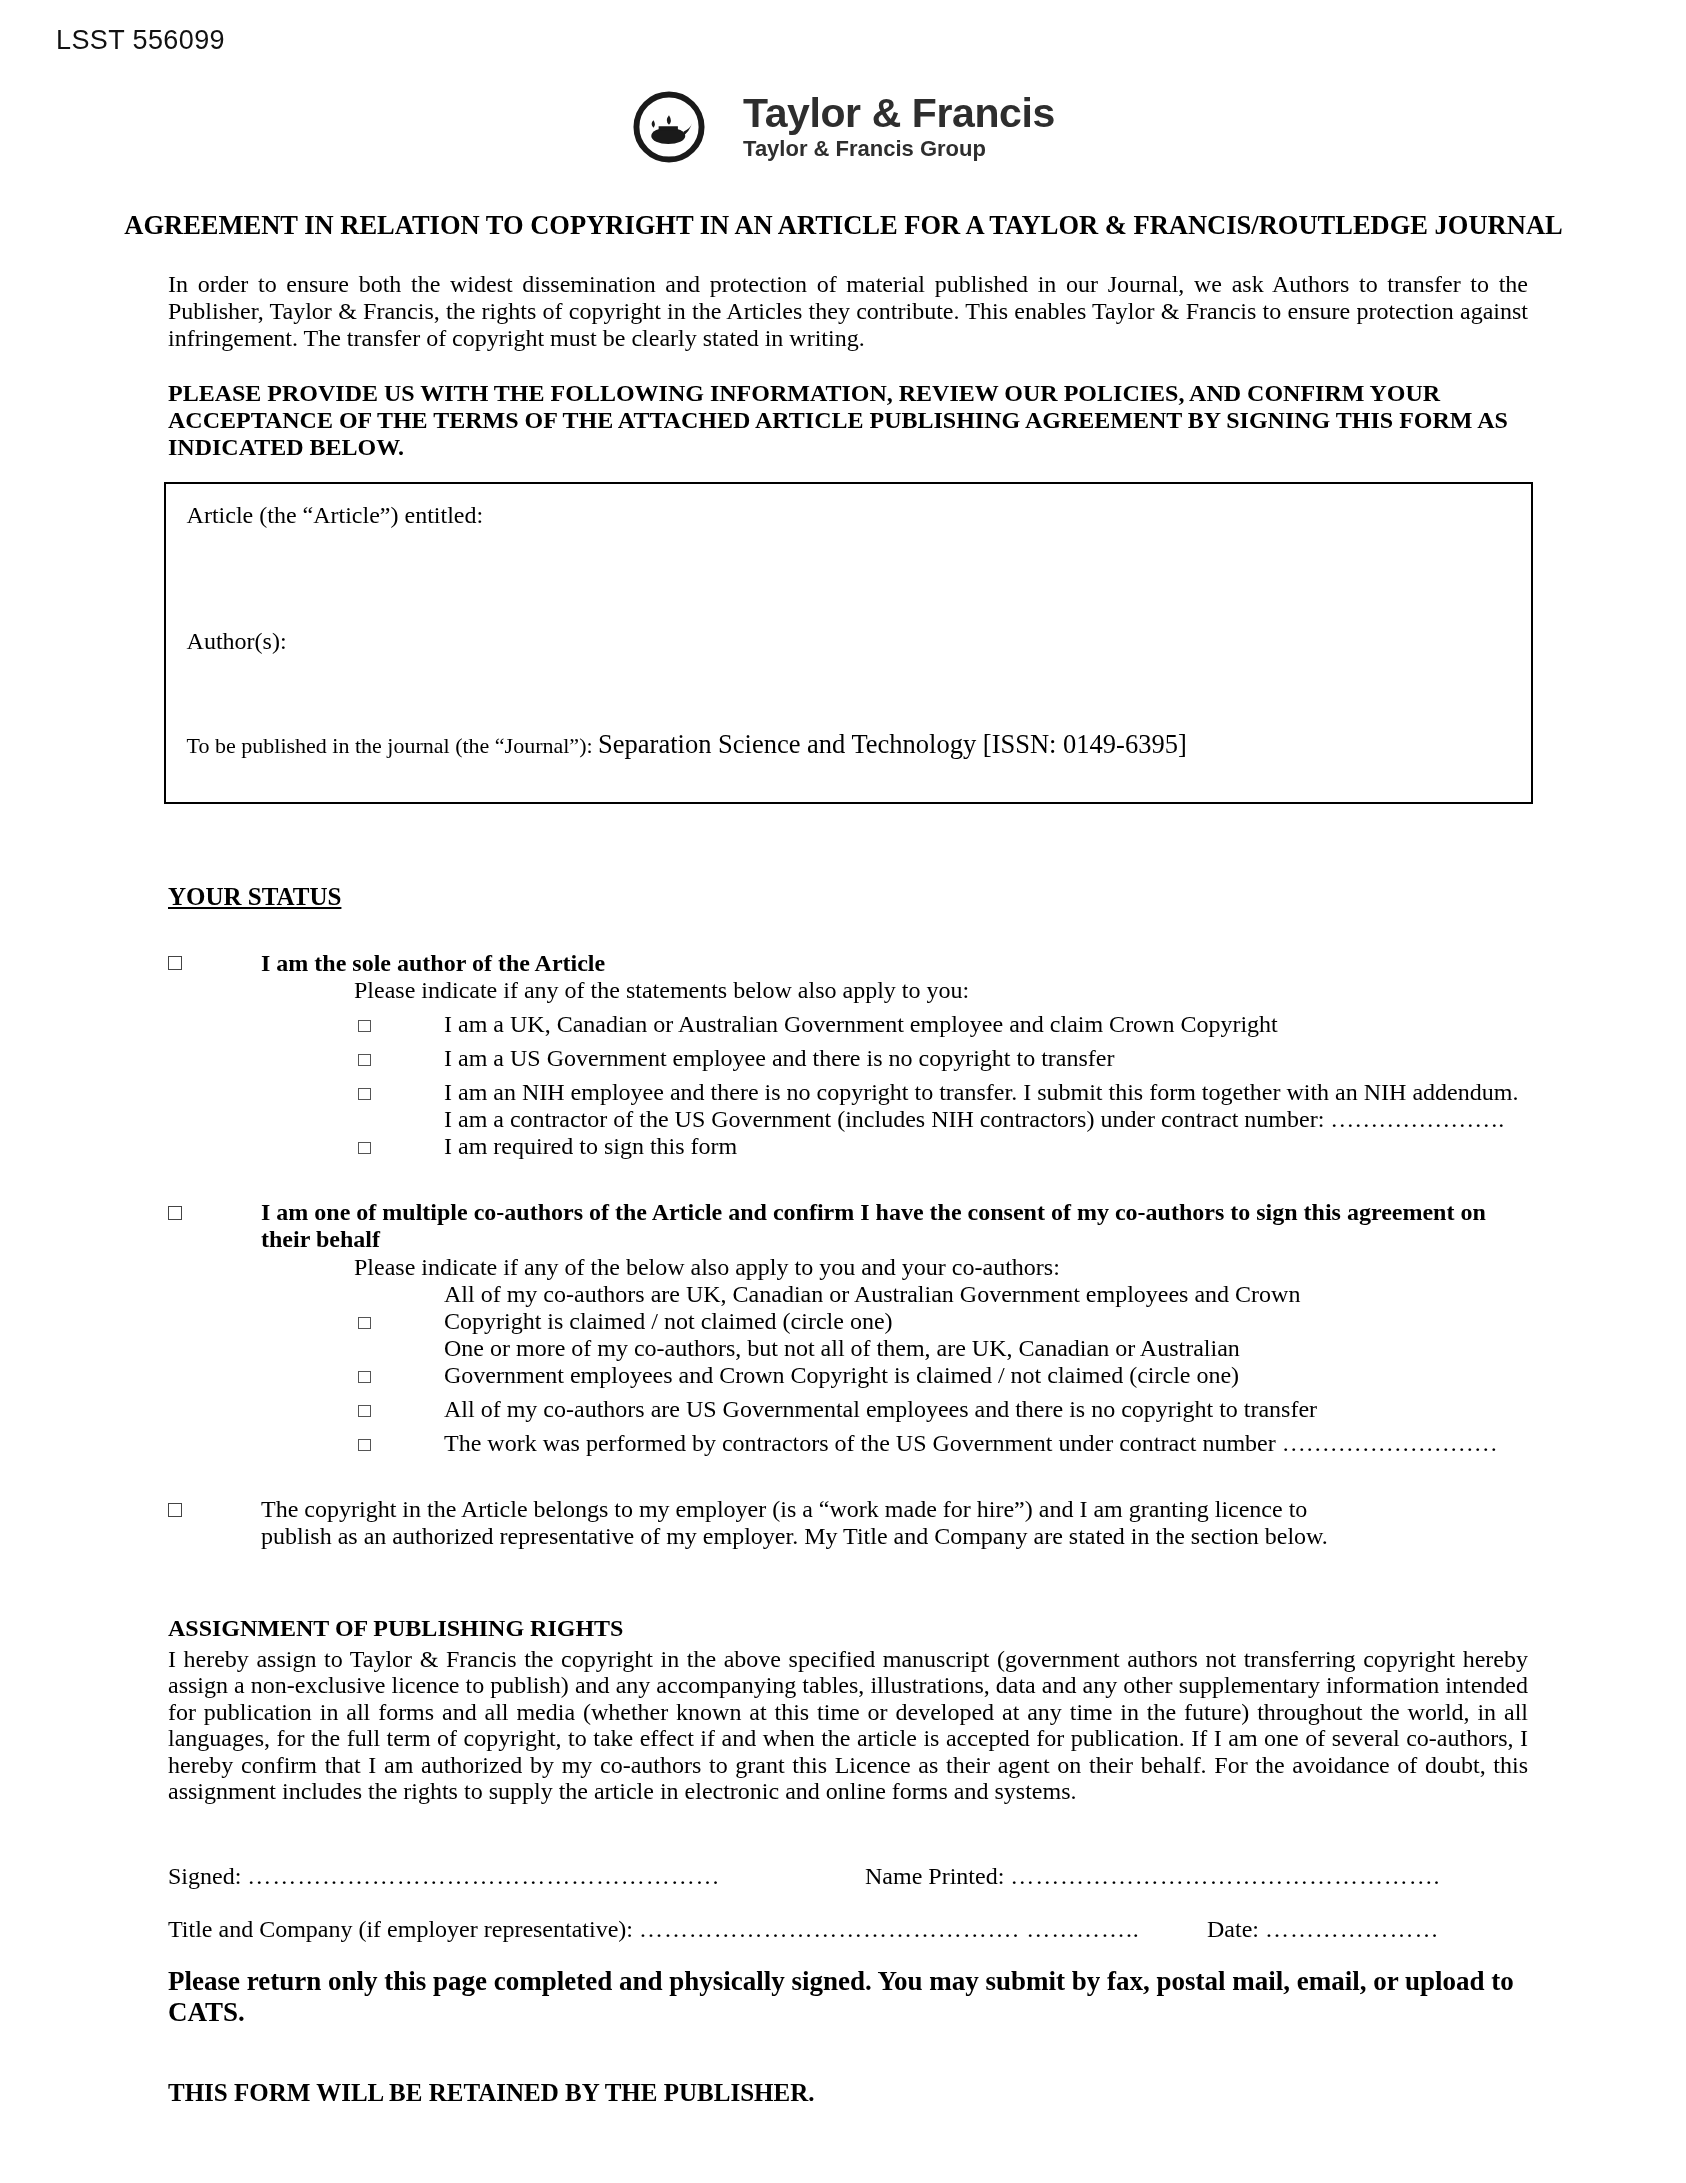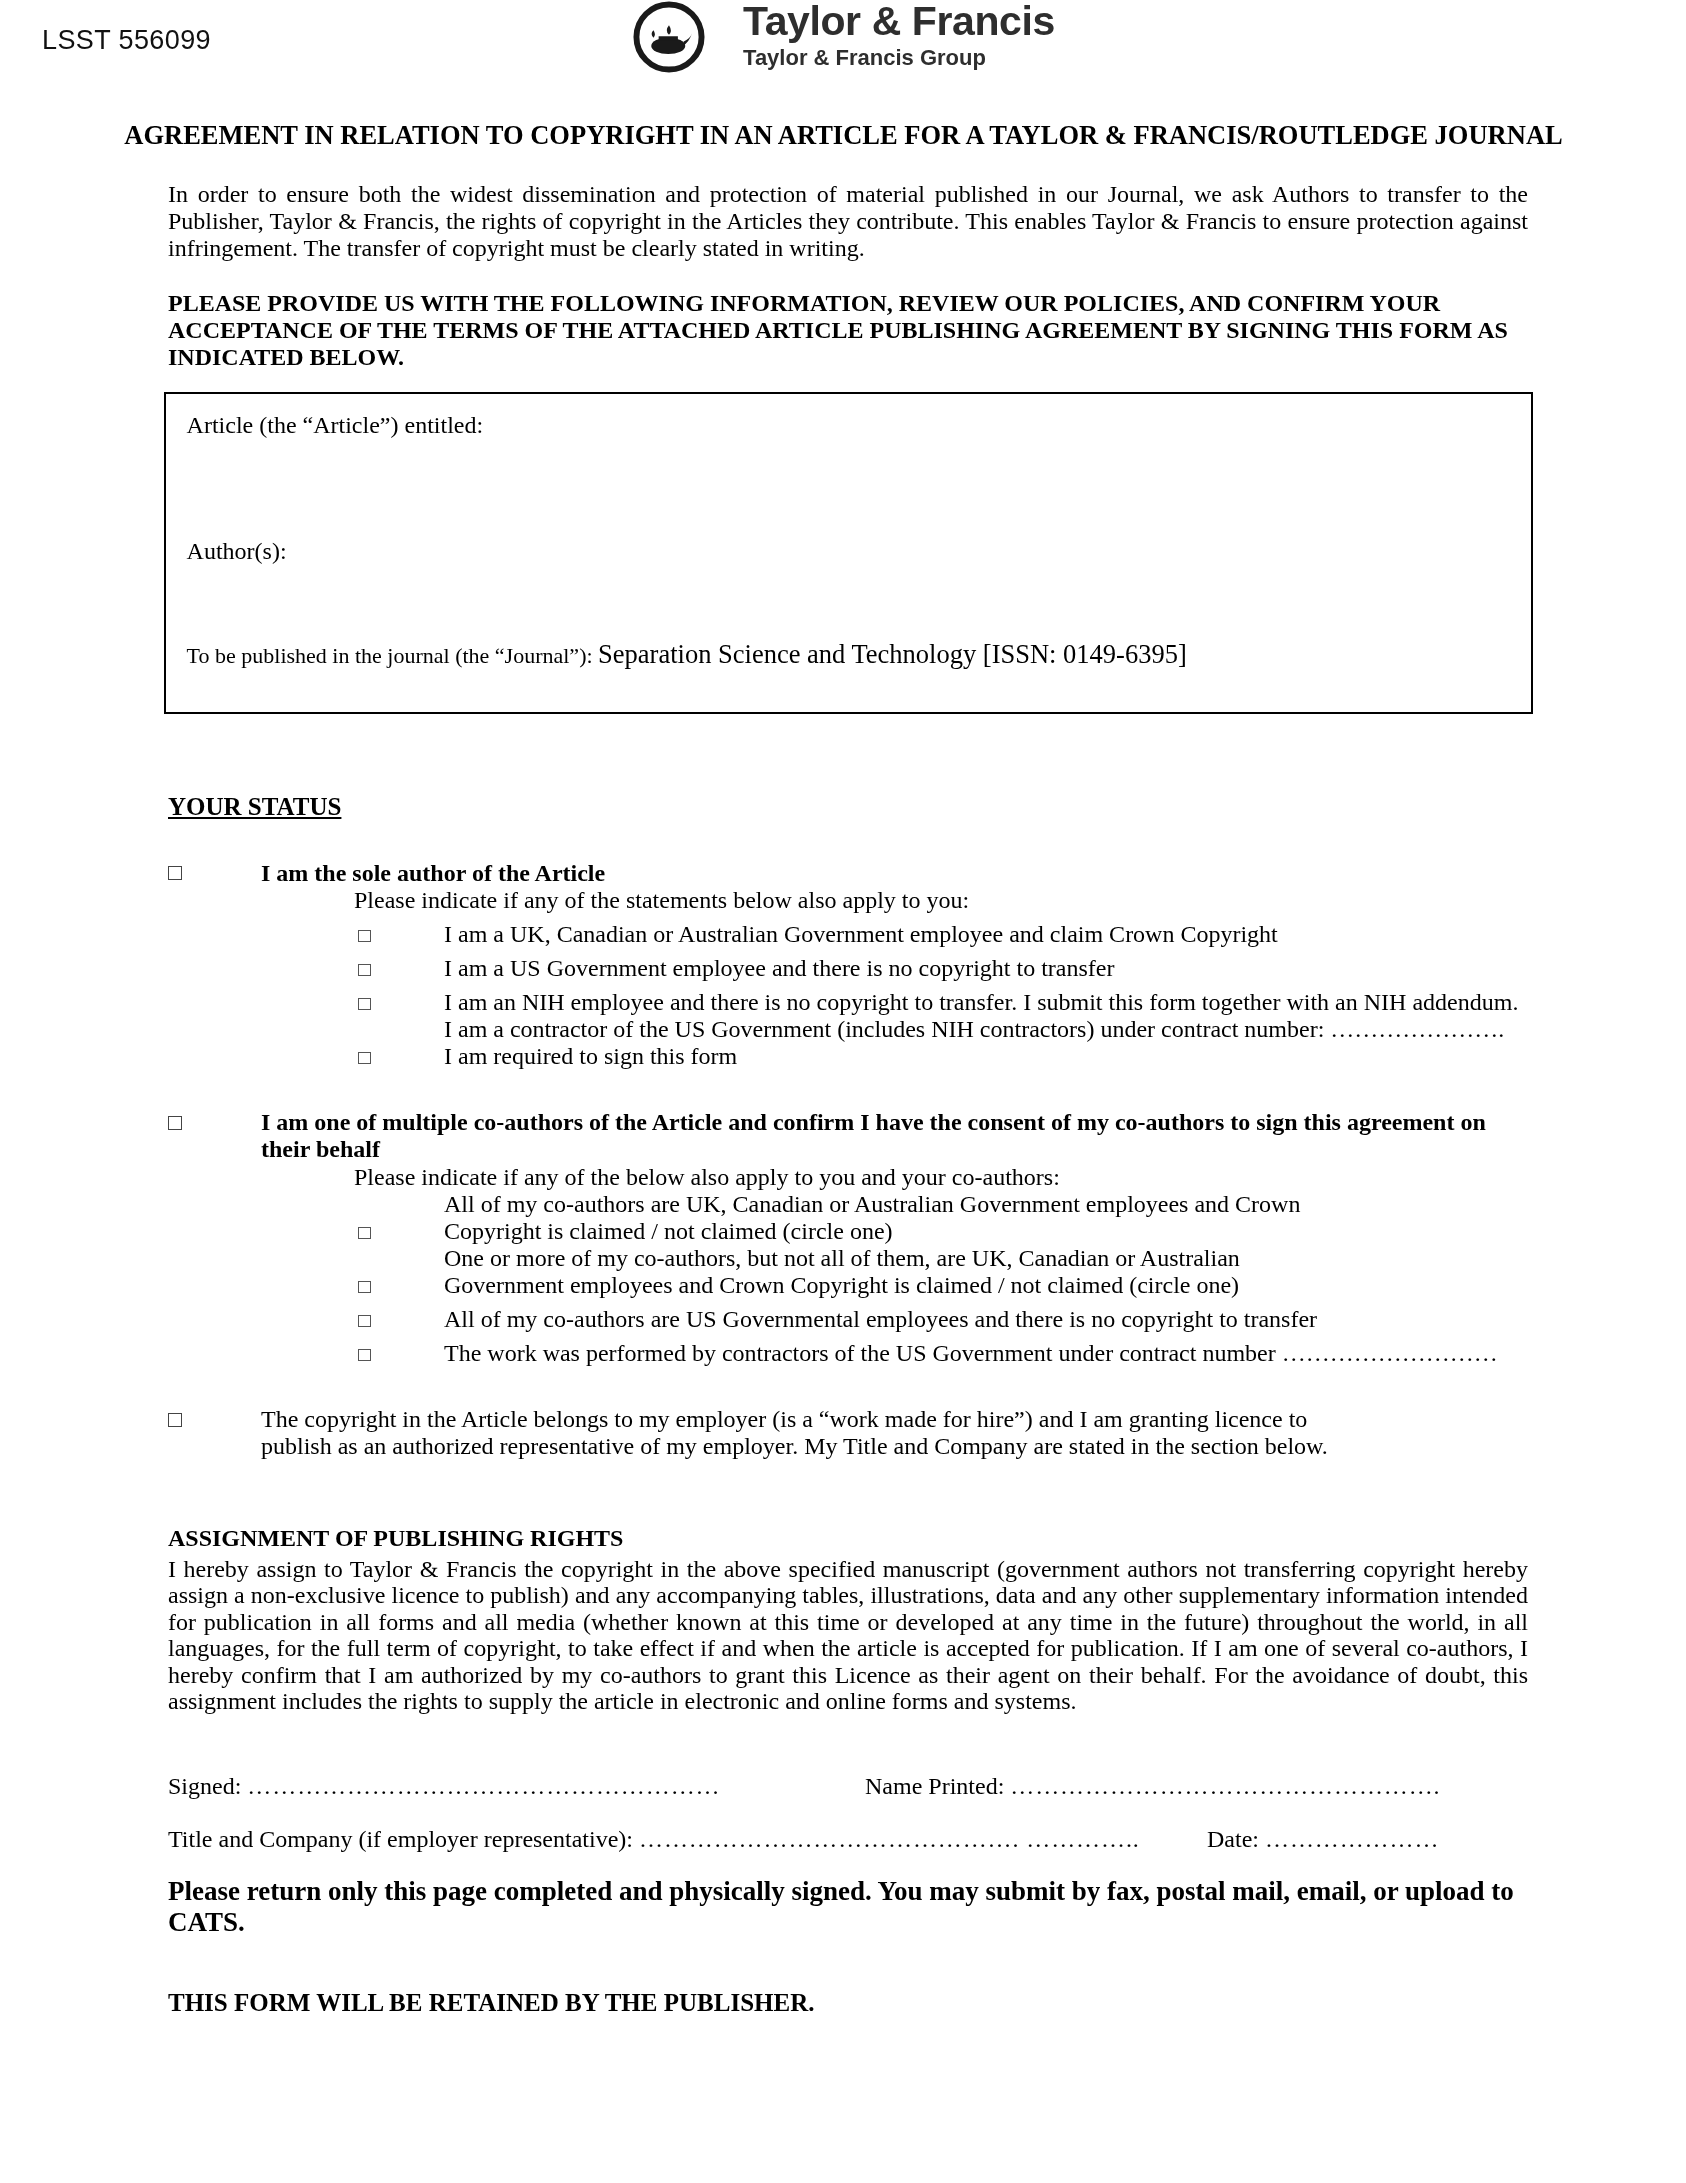--- a/index.html
+++ b/index.html
@@ -5,26 +5,27 @@
   html,body{margin:0;padding:0;background:#888;}
   .page{
     position:relative;
     width:1687px;height:2183px;
     background:#ffffff;
     font-family:"Liberation Serif","DejaVu Serif",serif;
     color:#000;
     overflow:hidden;
   }
   .doc-ref{
-    position:absolute;top:25px;left:42px;
+    position:absolute;top:25px;left:56px;
     font-family:"Liberation Sans","DejaVu Sans",sans-serif;
     font-size:27px;letter-spacing:0.4px;color:#111;
   }
   .logo-row{
-    display:flex;justify-content:center;align-items:flex-start;gap:37px;
+    padding-top:90px;
+    display:flex;justify-content:center;align-items:center;gap:37px;
   }
   .logo-mark{width:74px;height:74px;flex:0 0 auto;}
   .logo-text .logo-name{
     font-family:"Liberation Sans","DejaVu Sans",sans-serif;
     font-size:41px;font-weight:600;color:#2e2e2e;letter-spacing:-0.4px;line-height:1.05;
   }
   .logo-text .logo-group{
     font-family:"Liberation Sans","DejaVu Sans",sans-serif;
     font-size:22px;font-weight:600;color:#2e2e2e;margin-top:1.8px;
   }

